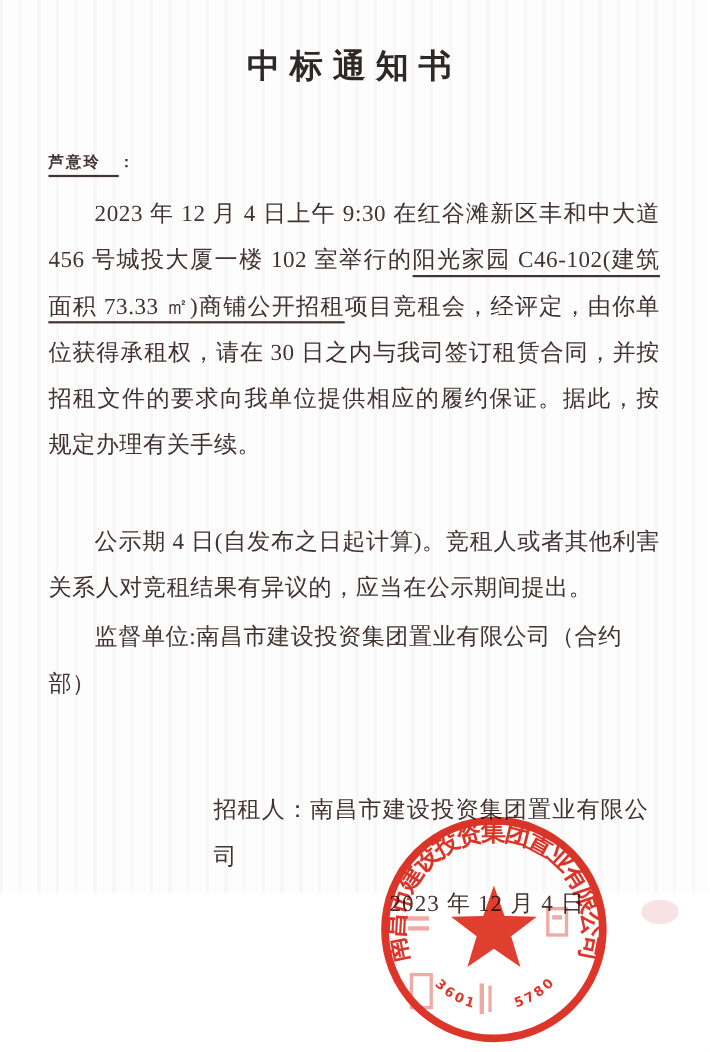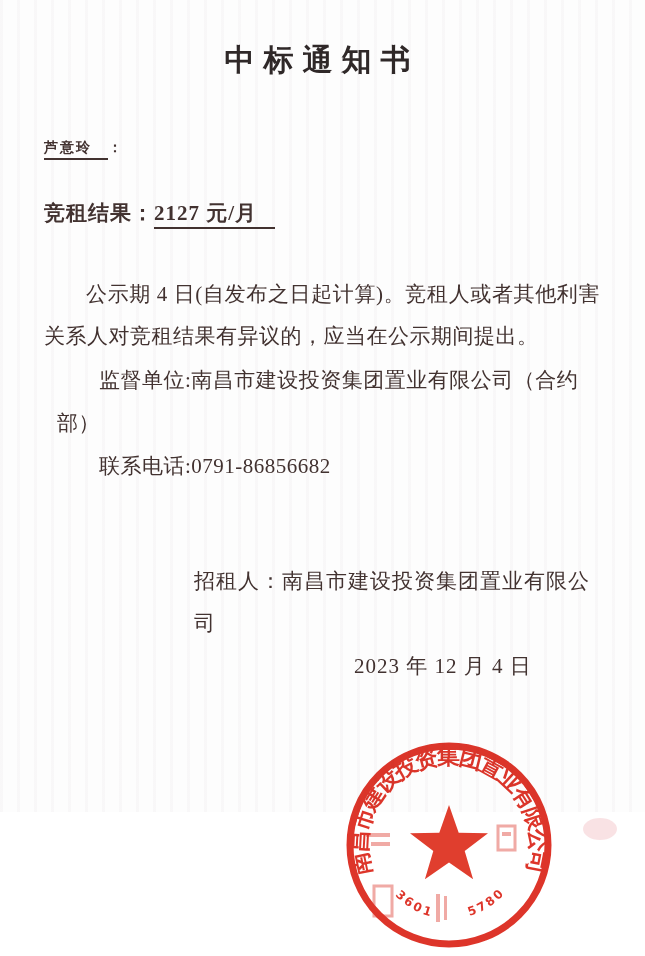--- a/index.html
+++ b/index.html
@@ -58,21 +58,21 @@
     border-bottom: 2px solid #423230;
     padding-right: 18px; padding-bottom: 2px;
   }
   .para2 { margin-top: 46px; }
   .info-line {
     width: 556px;
     font-size: 21px; line-height: 43px;
     letter-spacing: 0.5px;
     text-indent: 2em;
   }
-  .info-block { margin-top: 2px; margin-left: 13px; }
+  .info-block { margin-top: 2px; }
   .signer-line {
     margin-top: 72px; margin-left: 150px;
     font-size: 21px; line-height: 42px;
     letter-spacing: 1px;
   }
   .date-line {
     margin-left: 310px;
     font-size: 21px; line-height: 44px;
     letter-spacing: 1px;
   }
@@ -105,28 +105,27 @@
 </style>
 </head>
 <body>
 
 <div class="page">
 
   <h1 class="title">中标通知书</h1>
 
   <div class="addressee"><span class="addr-name">芦意玲</span><span>：</span></div>
 
+  <p class="body-para para1"><span>2023 年 12 月 4 日上午 9:30 在红谷滩新区丰和中大道 456 号城投大厦一楼 102 室举行的</span><span class="u">阳光家园 C46-102(建筑面积 73.33 ㎡)商铺公开招租</span><span>项目竞租会，经评定，由你单位获得承租权，请在 30 日之内与我司签订租赁合同，并按招租文件的要求向我单位提供相应的履约保证。据此，按规定办理有关手续。</span></p>
 
-  <div class="result-line"><span>竞租结果：</span><span class="result-value">2127 元/月</span></div>
 
   <p class="body-para para2">公示期 4 日(自发布之日起计算)。竞租人或者其他利害关系人对竞租结果有异议的，应当在公示期间提出。</p>
 
   <div class="info-block">
     <div class="info-line">监督单位:南昌市建设投资集团置业有限公司（合约部）</div>
-    <div class="info-line">联系电话:0791-86856682</div>
   </div>
 
   <div class="signer-line">招租人：南昌市建设投资集团置业有限公司</div>
   <div class="date-line">2023 年 12 月 4 日</div>
 
   <div class="scan-smudge"></div>
 
   <svg class="seal" width="222" height="222" viewBox="0 0 222 222">
     <defs>
       <path id="sealArcTop" d="M 34 140 A 82 82 0 1 1 188 140" fill="none"></path>

